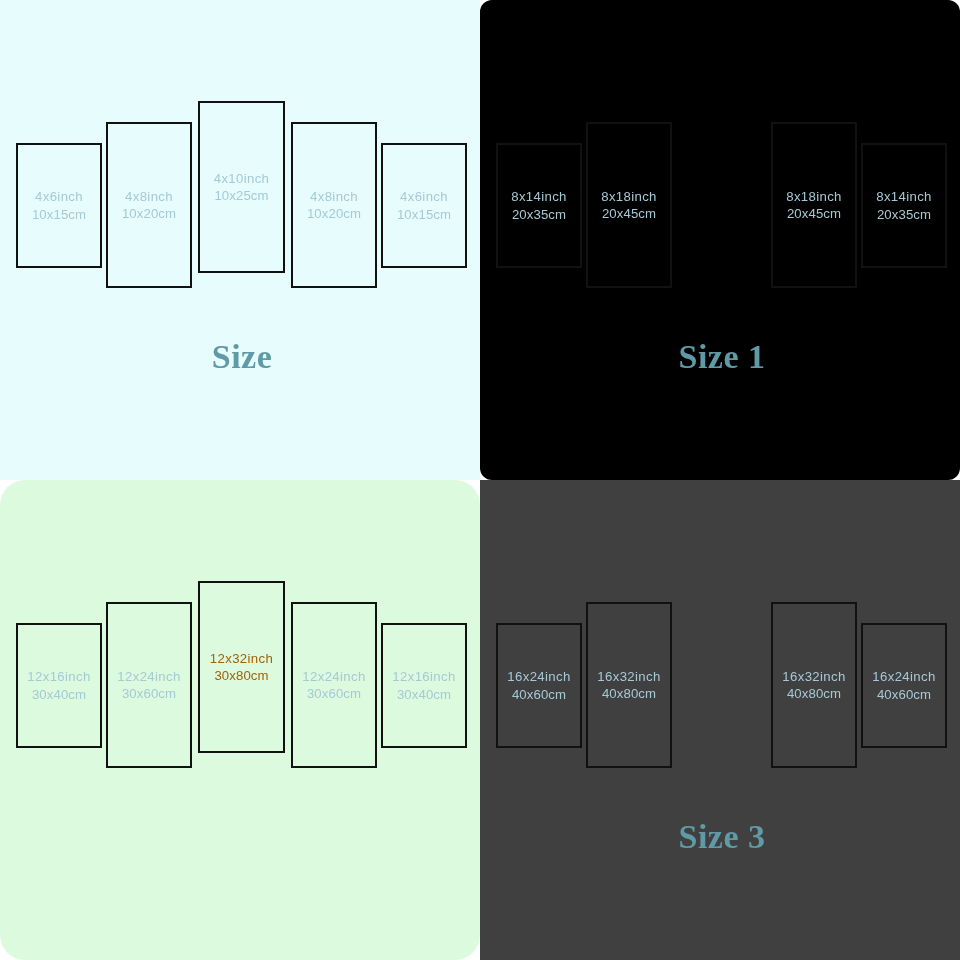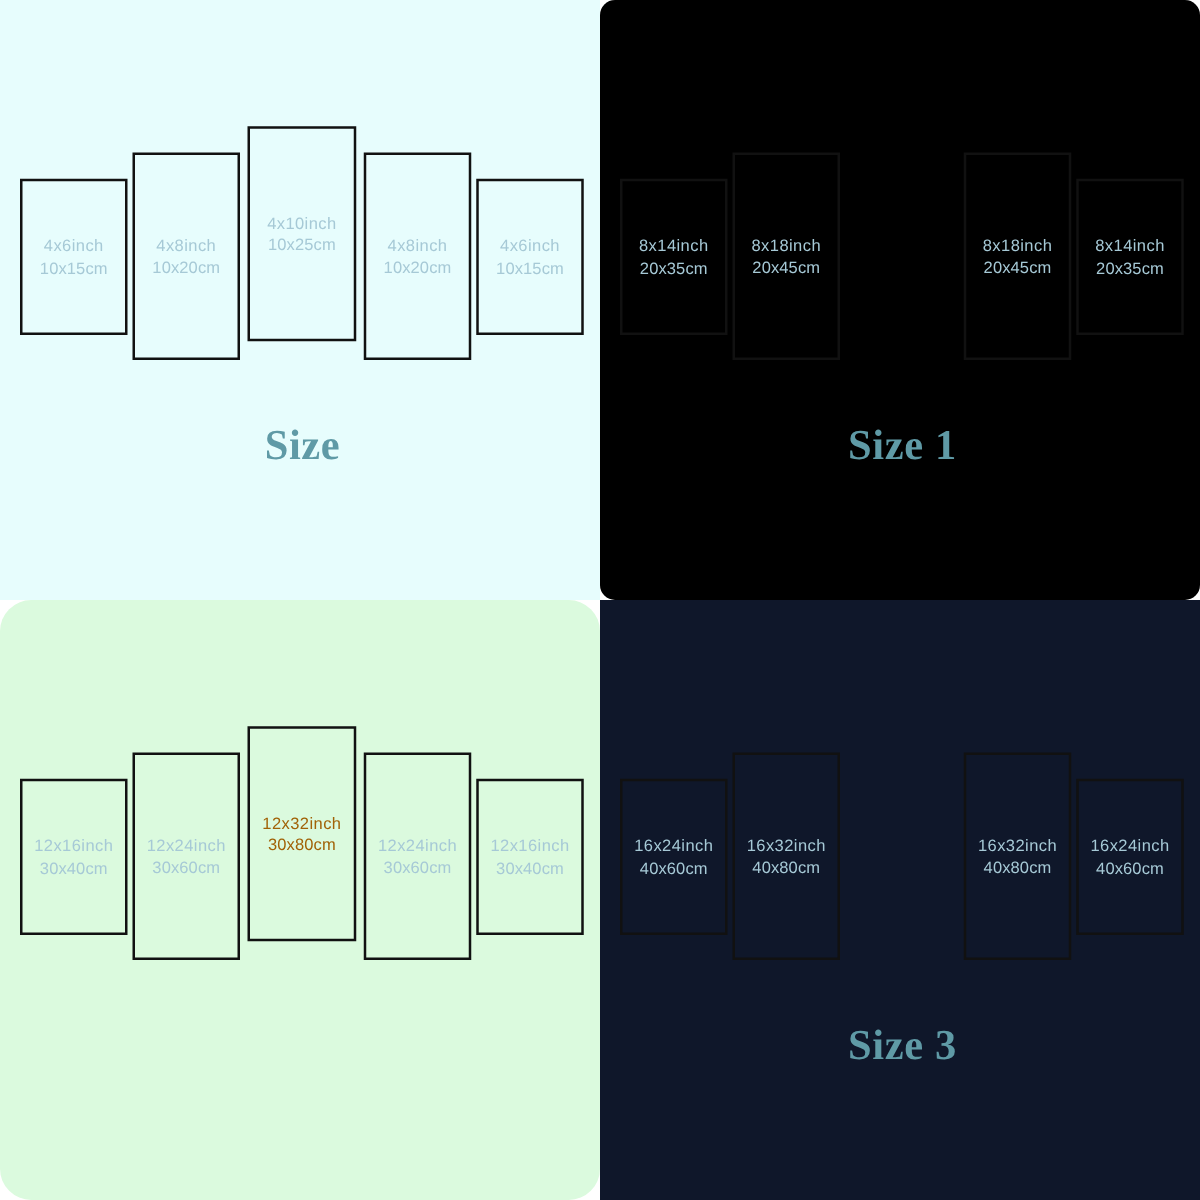--- a/index.html
+++ b/index.html
@@ -175,21 +175,21 @@
       </div>
       <div class="panel p5" style="border-color: rgb(17, 17, 17);">
         <div class="panel-label" style="color: rgb(166, 201, 214);">
           <span>12x16inch</span>
           <span class="line2">30x40cm</span>
         </div>
       </div>
     </div>
   </div>
 
-  <div class="quadrant q-br" style="background: #0f172a;">
+  <div class="quadrant q-br" style="background: #404040;">
     <div class="panel-group">
       <div class="panel p1" style="border-color: rgb(17, 17, 17);">
         <div class="panel-label" style="color: rgb(166, 201, 214);">
           <span>16x24inch</span>
           <span class="line2">40x60cm</span>
         </div>
       </div>
       <div class="panel p2" style="border-color: rgb(17, 17, 17);">
         <div class="panel-label" style="color: rgb(166, 201, 214);">
           <span>16x32inch</span>

